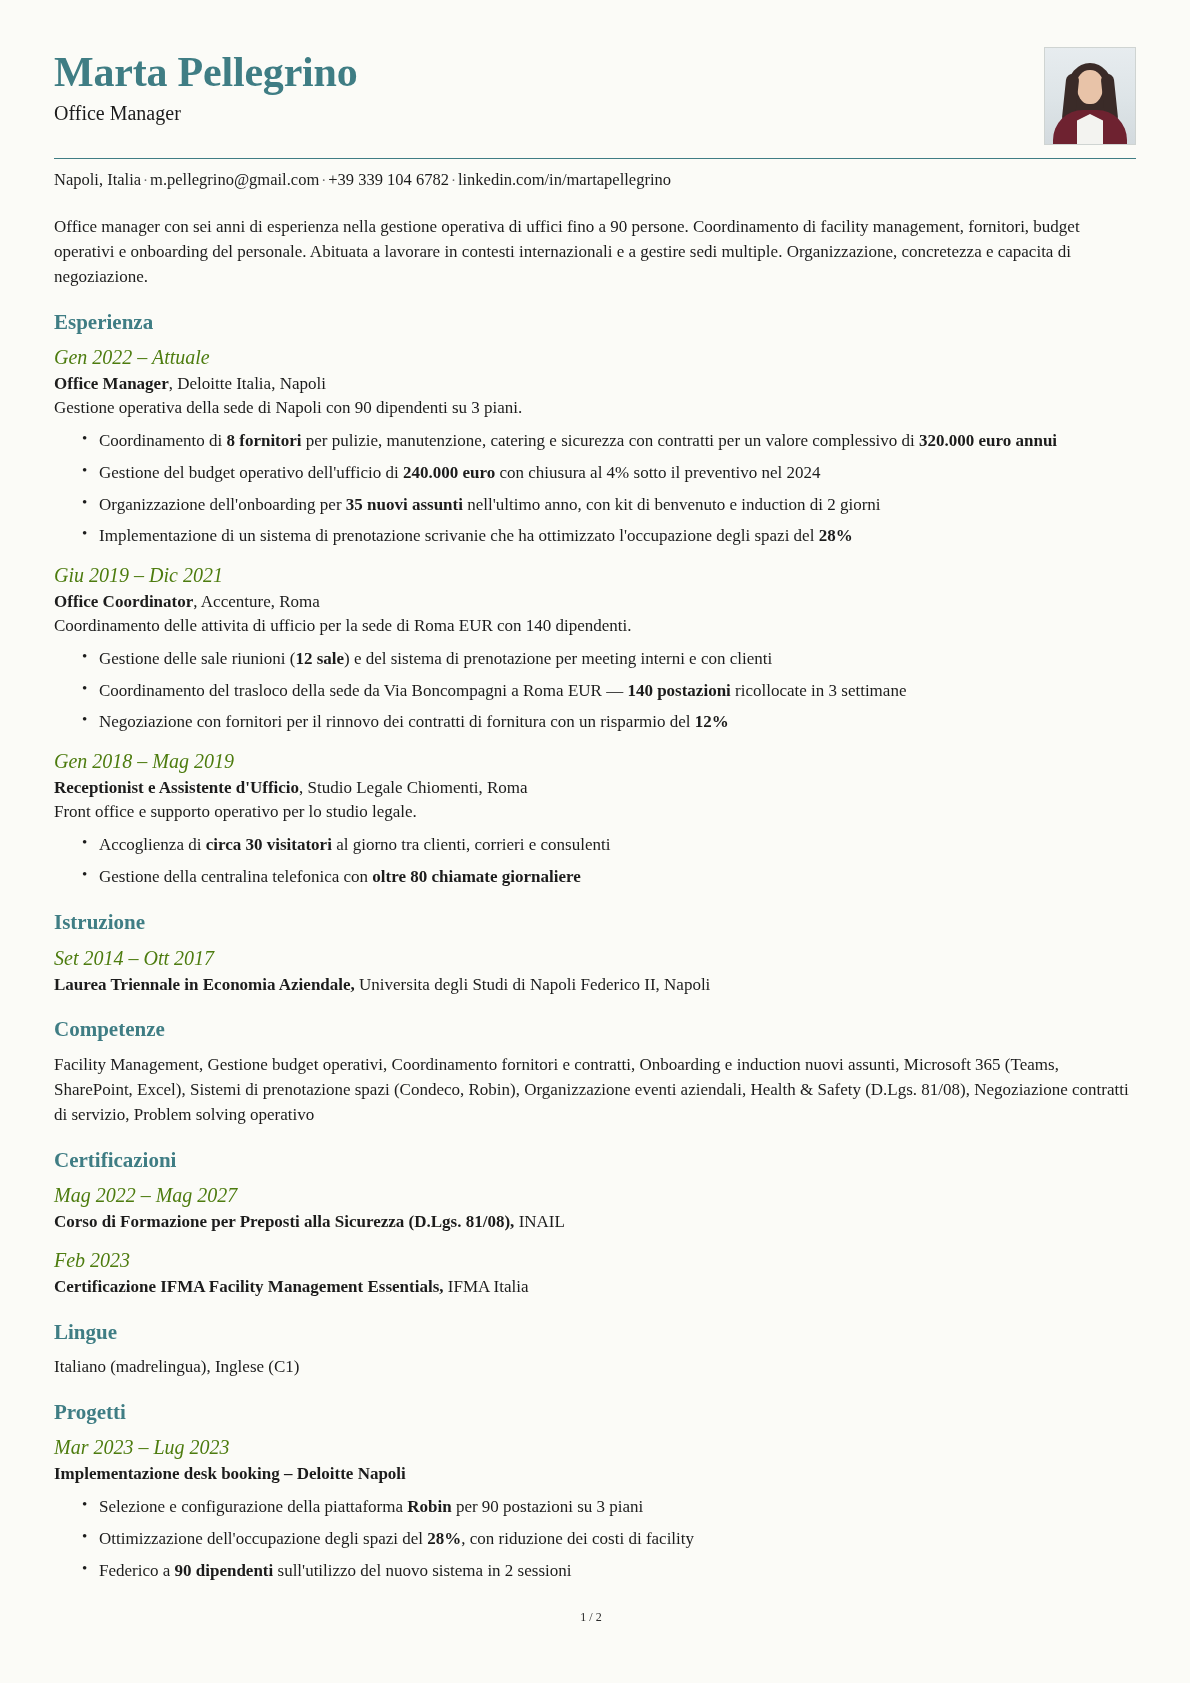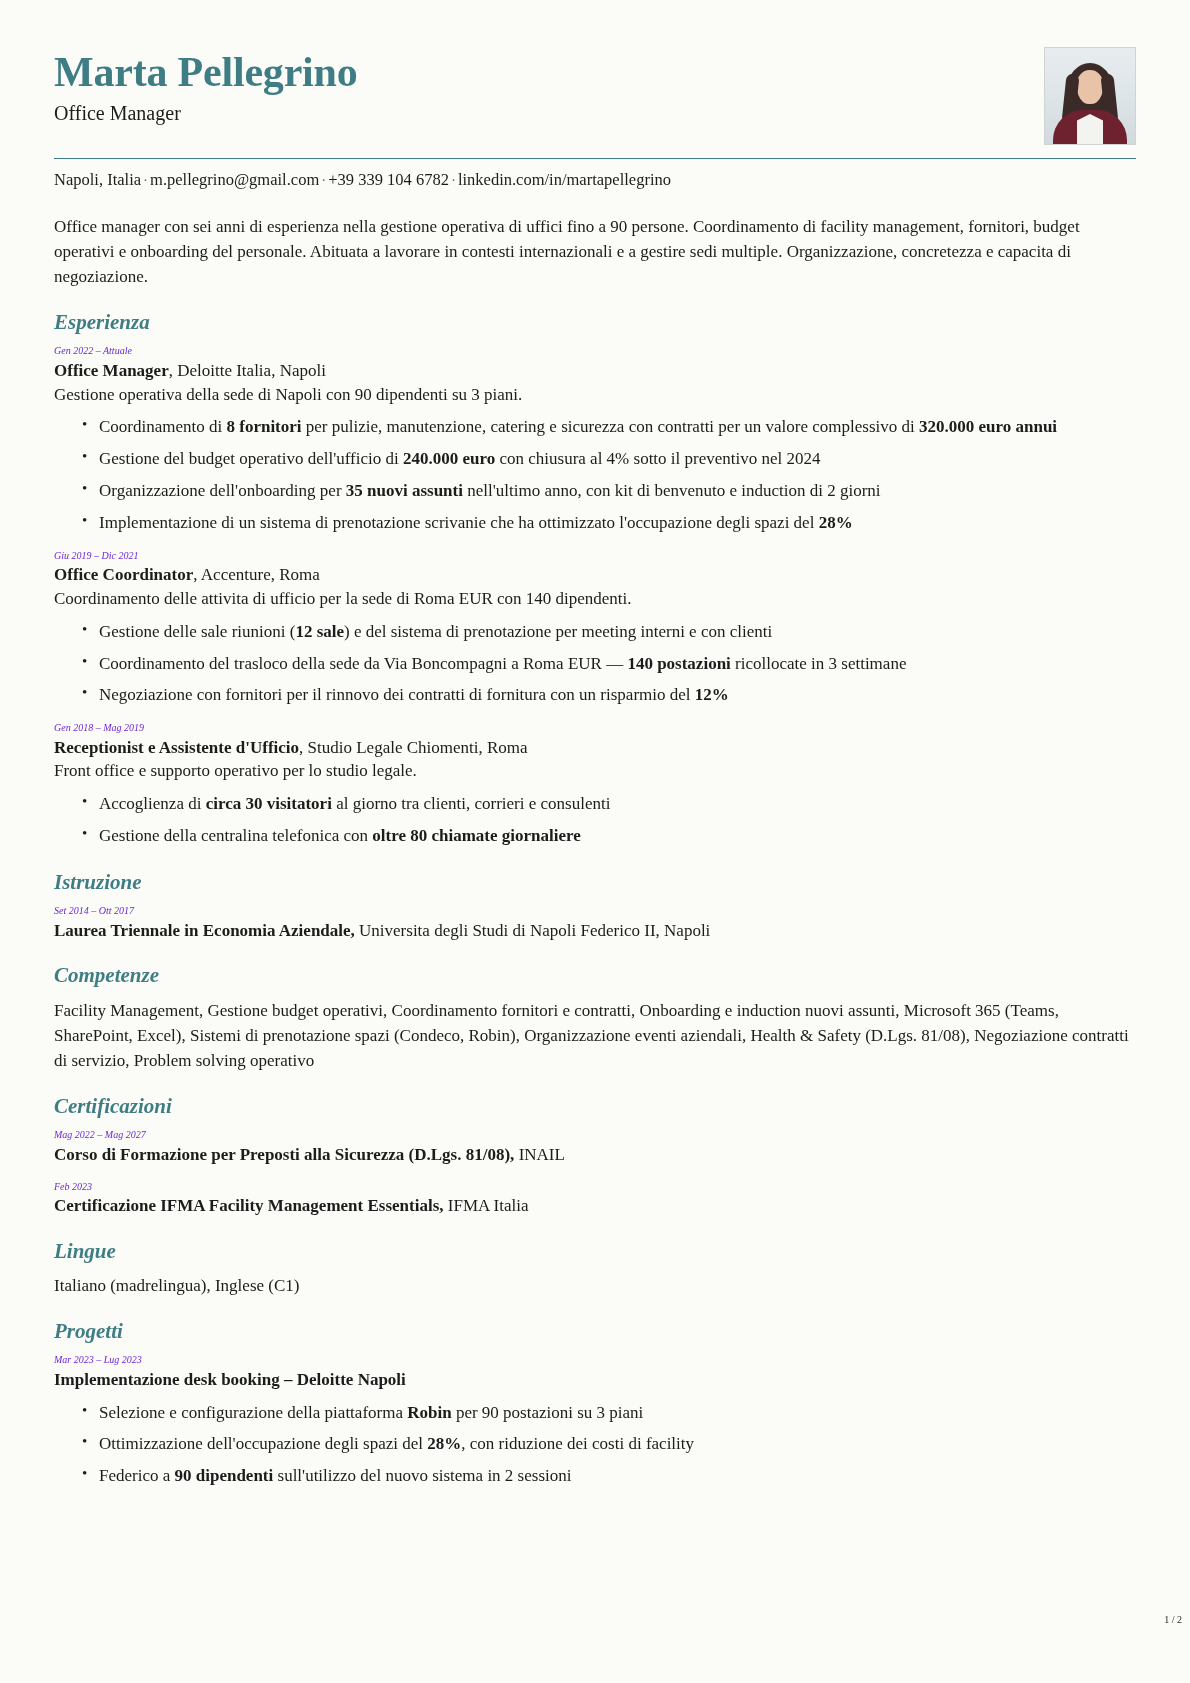--- a/index.html
+++ b/index.html
@@ -122,29 +122,28 @@
   }
 
   
   .section { margin-top: 21px; }
   .section-title {
     font-size: 21px;
     font-weight: bold;
     color: #3f7d84;
     margin: 0 0 9px 0;
     line-height: 1.2;
-    font-style: italic;
   }
 
   .entry { margin-top: 13px; }
   .entry:first-of-type { margin-top: 0; }
   .entry-date {
     font-style: italic;
-    font-size: 10px;
-    color: #6d28d9;
+    font-size: 20px;
+    color: #4d7c0f;
     line-height: 1.35;
     margin: 0 0 1px 0;
   }
   .entry-head {
     font-size: 17px;
     line-height: 1.4;
     margin: 0;
   }
   .entry-head b { font-weight: bold; }
   .entry-desc {
@@ -179,22 +178,22 @@
     font-size: 17px;
     line-height: 1.48;
     margin: 0;
   }
 
   .footer {
     position: absolute;
     left: 0;
     right: 8px;
     bottom: 58px;
-    text-align: right;
-    font-size: 10px;
+    text-align: center;
+    font-size: 12px;
     color: #2a2a2a;
   }
 </style>
 </head>
 <body>
 
 <div class="page">
 
   <div class="header">
     <div class="identity">

